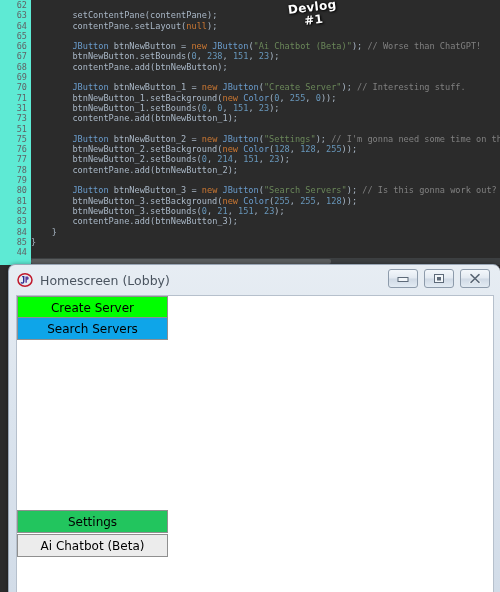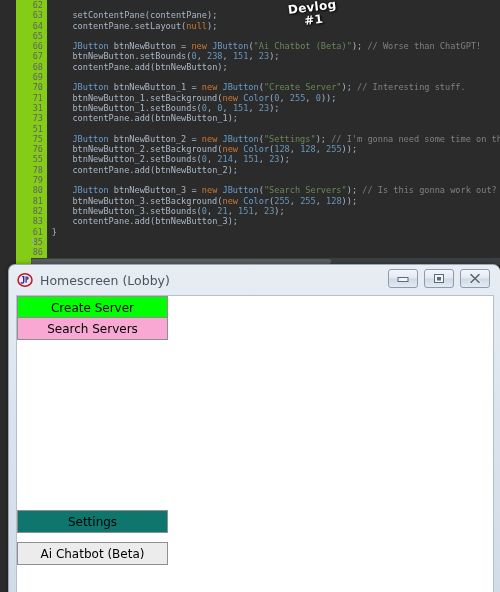--- a/index.html
+++ b/index.html
@@ -13,23 +13,23 @@
   #root { position: relative; width: 500px; height: 592px; }
 
   
   .ide {
     position: absolute; left: 0; top: 0;
     width: 500px; height: 265px;
     background: #2b2b2b;
     overflow: hidden;
   }
   .gutter {
-    position: absolute; left: 16px; top: 0;
+    position: absolute; left: 0; top: 0;
     width: 31px; height: 265px;
-    background: #84cc16;
+    background: #5eead4;
   }
   .gutter .ln {
     color: #606366;
     font-family: "DejaVu Sans Mono", monospace;
     font-size: 8.5px;
     line-height: 10.3px;
     text-align: right;
     padding-right: 4px;
     height: 10.3px;
   }
@@ -164,30 +164,30 @@
         <div class="ln">67</div>
         <div class="ln">68</div>
         <div class="ln">69</div>
         <div class="ln">70</div>
         <div class="ln">71</div>
         <div class="ln">31</div>
         <div class="ln">73</div>
         <div class="ln">51</div>
         <div class="ln">75</div>
         <div class="ln">76</div>
-        <div class="ln">55</div>
+        <div class="ln">77</div>
         <div class="ln">78</div>
         <div class="ln">79</div>
         <div class="ln">80</div>
         <div class="ln">81</div>
         <div class="ln">82</div>
         <div class="ln">83</div>
-        <div class="ln">61</div>
+        <div class="ln">84</div>
         <div class="ln">85</div>
-        <div class="ln">86</div>
+        <div class="ln">44</div>
       </div>
 
     <div class="code" id="code"><div class="row">&nbsp;</div><div class="row">        <span class="pln">setContentPane</span>(<span class="pln">contentPane</span>);</div><div class="row">        <span class="pln">contentPane</span>.<span class="pln">setLayout</span>(<span class="kw">null</span>);</div><div class="row">&nbsp;</div><div class="row">        <span class="typ">JButton</span> <span class="pln">btnNewButton</span> = <span class="kw">new</span> <span class="typ">JButton</span>(<span class="str">"Ai Chatbot (Beta)"</span>); <span class="cmt">// Worse than ChatGPT!</span></div><div class="row">        <span class="pln">btnNewButton</span>.<span class="pln">setBounds</span>(<span class="num">0</span>, <span class="num">238</span>, <span class="num">151</span>, <span class="num">23</span>);</div><div class="row">        <span class="pln">contentPane</span>.<span class="pln">add</span>(<span class="pln">btnNewButton</span>);</div><div class="row">&nbsp;</div><div class="row">        <span class="typ">JButton</span> <span class="pln">btnNewButton_1</span> = <span class="kw">new</span> <span class="typ">JButton</span>(<span class="str">"Create Server"</span>); <span class="cmt">// Interesting stuff.</span></div><div class="row">        <span class="pln">btnNewButton_1</span>.<span class="pln">setBackground</span>(<span class="kw">new</span> <span class="typ">Color</span>(<span class="num">0</span>, <span class="num">255</span>, <span class="num">0</span>));</div><div class="row">        <span class="pln">btnNewButton_1</span>.<span class="pln">setBounds</span>(<span class="num">0</span>, <span class="num">0</span>, <span class="num">151</span>, <span class="num">23</span>);</div><div class="row">        <span class="pln">contentPane</span>.<span class="pln">add</span>(<span class="pln">btnNewButton_1</span>);</div><div class="row">&nbsp;</div><div class="row">        <span class="typ">JButton</span> <span class="pln">btnNewButton_2</span> = <span class="kw">new</span> <span class="typ">JButton</span>(<span class="str">"Settings"</span>); <span class="cmt">// I'm gonna need some time on this.</span></div><div class="row">        <span class="pln">btnNewButton_2</span>.<span class="pln">setBackground</span>(<span class="kw">new</span> <span class="typ">Color</span>(<span class="num">128</span>, <span class="num">128</span>, <span class="num">255</span>));</div><div class="row">        <span class="pln">btnNewButton_2</span>.<span class="pln">setBounds</span>(<span class="num">0</span>, <span class="num">214</span>, <span class="num">151</span>, <span class="num">23</span>);</div><div class="row">        <span class="pln">contentPane</span>.<span class="pln">add</span>(<span class="pln">btnNewButton_2</span>);</div><div class="row">&nbsp;</div><div class="row">        <span class="typ">JButton</span> <span class="pln">btnNewButton_3</span> = <span class="kw">new</span> <span class="typ">JButton</span>(<span class="str">"Search Servers"</span>); <span class="cmt">// Is this gonna work out?</span></div><div class="row">        <span class="pln">btnNewButton_3</span>.<span class="pln">setBackground</span>(<span class="kw">new</span> <span class="typ">Color</span>(<span class="num">255</span>, <span class="num">255</span>, <span class="num">128</span>));</div><div class="row">        <span class="pln">btnNewButton_3</span>.<span class="pln">setBounds</span>(<span class="num">0</span>, <span class="num">21</span>, <span class="num">151</span>, <span class="num">23</span>);</div><div class="row">        <span class="pln">contentPane</span>.<span class="pln">add</span>(<span class="pln">btnNewButton_3</span>);</div><div class="row">    }</div><div class="row">}</div><div class="row">&nbsp;</div></div>
 
     <div class="hscroll">
       <div class="thumb"></div>
     </div>
   </div>
 
   <div class="devlog">
@@ -231,25 +231,25 @@
             </svg>
           </span>
         </div>
       </div>
     </div>
 
     <div class="content" id="win-content">
         <div class="jbtn" style="left: 0px; top: 0px; width: 151px; height: 23px; background: rgb(0, 255, 0);">
           <span>Create Server</span>
         </div>
-        <div class="jbtn" style="left: 0px; top: 21px; width: 151px; height: 23px; background: #f9a8d4;">
+        <div class="jbtn" style="left: 0px; top: 21px; width: 151px; height: 23px; background: #0ea5e9;">
           <span>Search Servers</span>
         </div>
-        <div class="jbtn" style="left: 0px; top: 214px; width: 151px; height: 23px; background: #0f766e;">
+        <div class="jbtn" style="left: 0px; top: 214px; width: 151px; height: 23px; background: #22c55e;">
           <span>Settings</span>
         </div>
-        <div class="jbtn" style="left: 0px; top: 246px; width: 151px; height: 23px; background: rgb(236, 236, 236); justify-content: center;">
+        <div class="jbtn" style="left: 0px; top: 238px; width: 151px; height: 23px; background: rgb(236, 236, 236); justify-content: center;">
           <span>Ai Chatbot (Beta)</span>
         </div>
       </div>
   </div>
 
 </div>
 
 </body></html>

